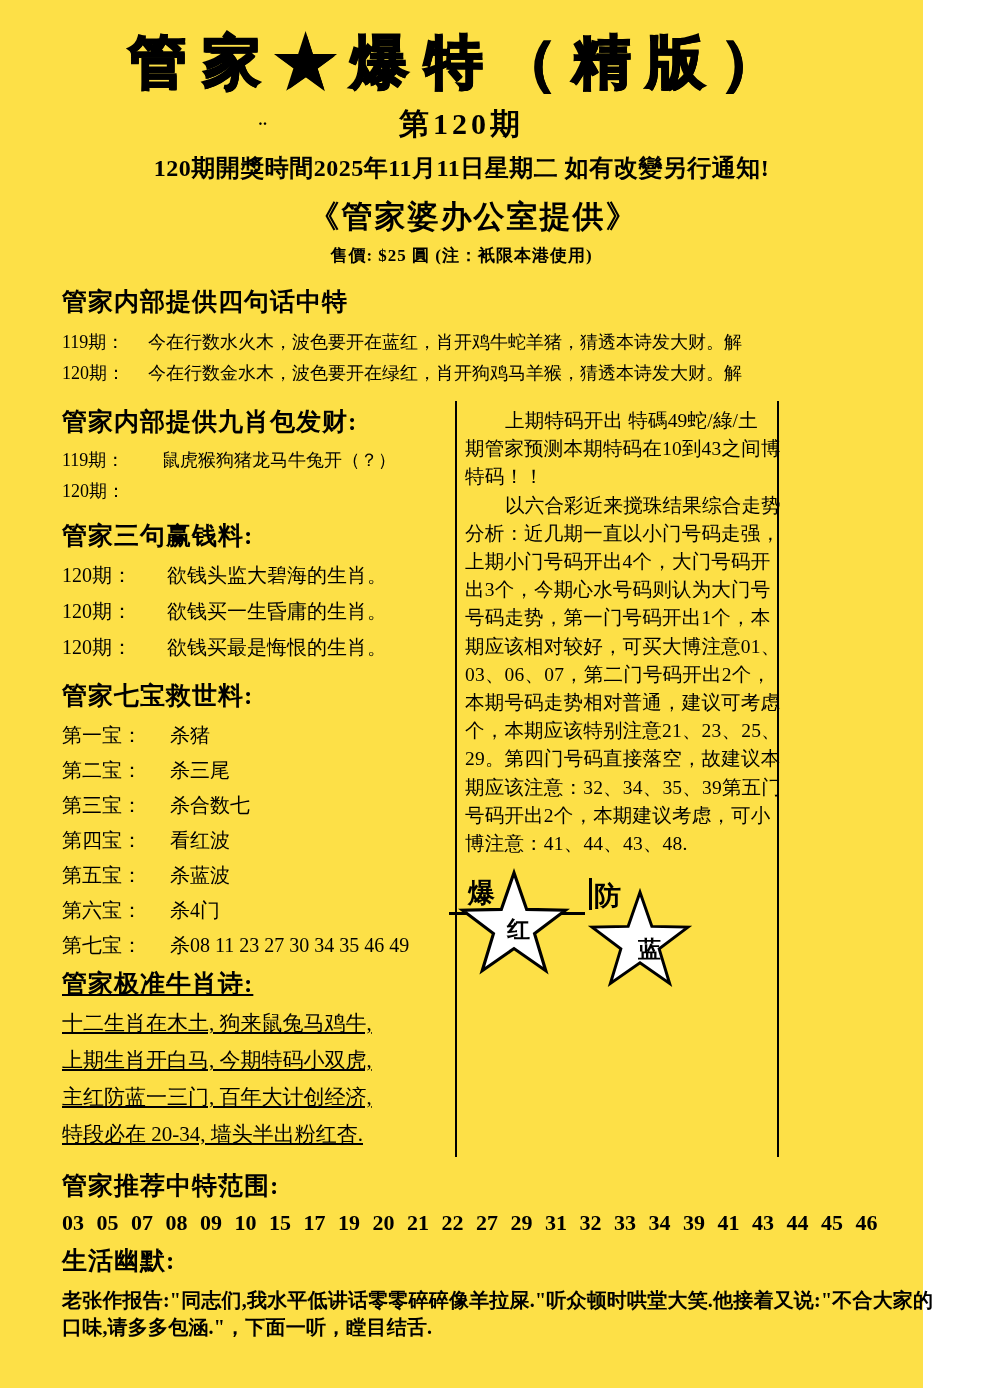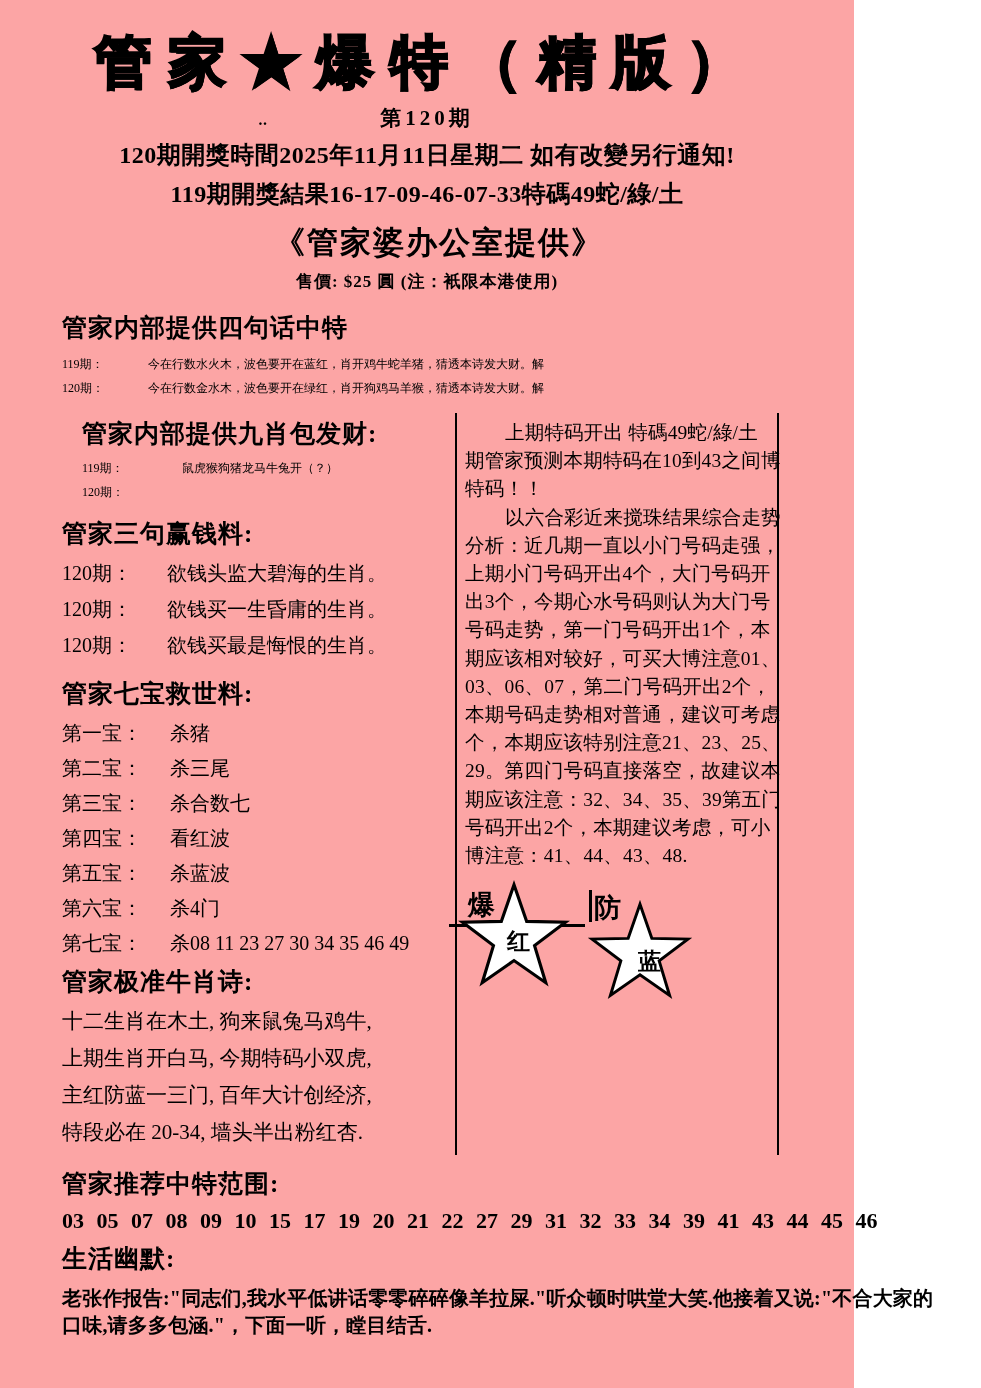--- a/index.html
+++ b/index.html
@@ -1,43 +1,43 @@
 <!DOCTYPE html>
 <html><head>
 <meta charset="utf-8">
 <style>
   html,body{margin:0;padding:0;background:#fff;}
   body{width:981px;height:1388px;overflow:hidden;
        font-family:"Liberation Serif","DejaVu Serif",serif;color:#000;}
-  .page{position:relative;width:854px;height:1388px;background:#fca5a5;padding-top:26px;box-sizing:border-box;}
+  .page{position:relative;width:923px;height:1388px;background:#fde047;padding-top:26px;box-sizing:border-box;}
 
   
   .hdr{text-align:center;}
   .big-title{font-size:58px;font-weight:900;letter-spacing:16px;line-height:74px;
              -webkit-text-stroke:2.2px #000;text-shadow:1px 0 #000,0 1px #000,1px 1px #000;
              white-space:nowrap;}
   .scan-dots{position:absolute;left:258px;top:112px;font-size:14px;font-weight:bold;letter-spacing:2px;}
-  .issue{font-size:21px;font-weight:bold;margin-top:4px;letter-spacing:4px;}
+  .issue{font-size:30px;font-weight:bold;margin-top:4px;letter-spacing:4px;}
   .hline{font-size:24px;font-weight:bold;margin-top:7px;letter-spacing:0.5px;}
   .provider{font-size:31px;font-weight:bold;margin-top:12px;letter-spacing:2px;padding-left:24px;}
   .price{font-size:17px;font-weight:bold;margin-top:6px;letter-spacing:1px;}
 
   
   h2.sec{font-size:25px;font-weight:bold;margin:0;letter-spacing:1px;}
   .s1{margin:18px 0 0 62px;}
   .s1 .rows{margin-top:12px;}
-  .tip-row{display:flex;font-size:12px;margin:0 0 7px 0;white-space:nowrap;}
+  .tip-row{display:flex;font-size:18px;margin:0 0 7px 0;white-space:nowrap;}
   .tip-row .lab{flex:0 0 86px;}
   .columns{display:flex;margin:16px 0 0 62px;align-items:stretch;}
   .left-col{width:393px;flex:0 0 393px;}
   .s2 .rows,.s3 .rows,.s4 .rows{margin-top:10px;}
-  .s2{margin-top:4px;margin-left:20px;}
+  .s2{margin-top:4px;}
   .s3{margin-top:16px;}
   .s4{margin-top:18px;}
-  .s5{margin-top:4px;}
+  .s5{margin-top:4px;text-decoration:underline;}
   .s2 .tip-row .lab{flex:0 0 100px;}
   .s3 .tip-row{font-size:20px;margin-bottom:9px;}
   .s3 .tip-row .lab{flex:0 0 105px;}
   .s4 .tip-row{font-size:20px;margin-bottom:8px;}
   .s4 .tip-row .lab{flex:0 0 108px;}
   .poem-line{font-size:21px;margin:9px 0;white-space:nowrap;}
   .s5 h2{margin-bottom:4px;}
 
   
   .analysis-box{width:312px;flex:0 0 312px;border-left:2.5px solid #000;border-right:2.5px solid #000;
@@ -69,21 +69,20 @@
 </head>
 <body>
 
 <div class="page">
 
   <div class="hdr">
     <div class="big-title">管家★爆特（精版）</div>
     <div class="scan-dots">‥</div>
     <div class="issue">第120期</div>
     <div class="hline">120期開獎時間2025年11月11日星期二 如有改變另行通知!</div>
-    <div class="hline">119期開獎結果16-17-09-46-07-33特碼49蛇/綠/土</div>
     <div class="provider">《管家婆办公室提供》</div>
     <div class="price">售價: $25 圓 (注：衹限本港使用)</div>
   </div>
 
   <section class="s1">
     <h2 class="sec">管家内部提供四句话中特</h2>
     <div class="rows">
       <div class="tip-row">
         <span class="lab">119期：</span>
         <span class="txt">今在行数水火木，波色要开在蓝红，肖开鸡牛蛇羊猪，猜透本诗发大财。解</span>

